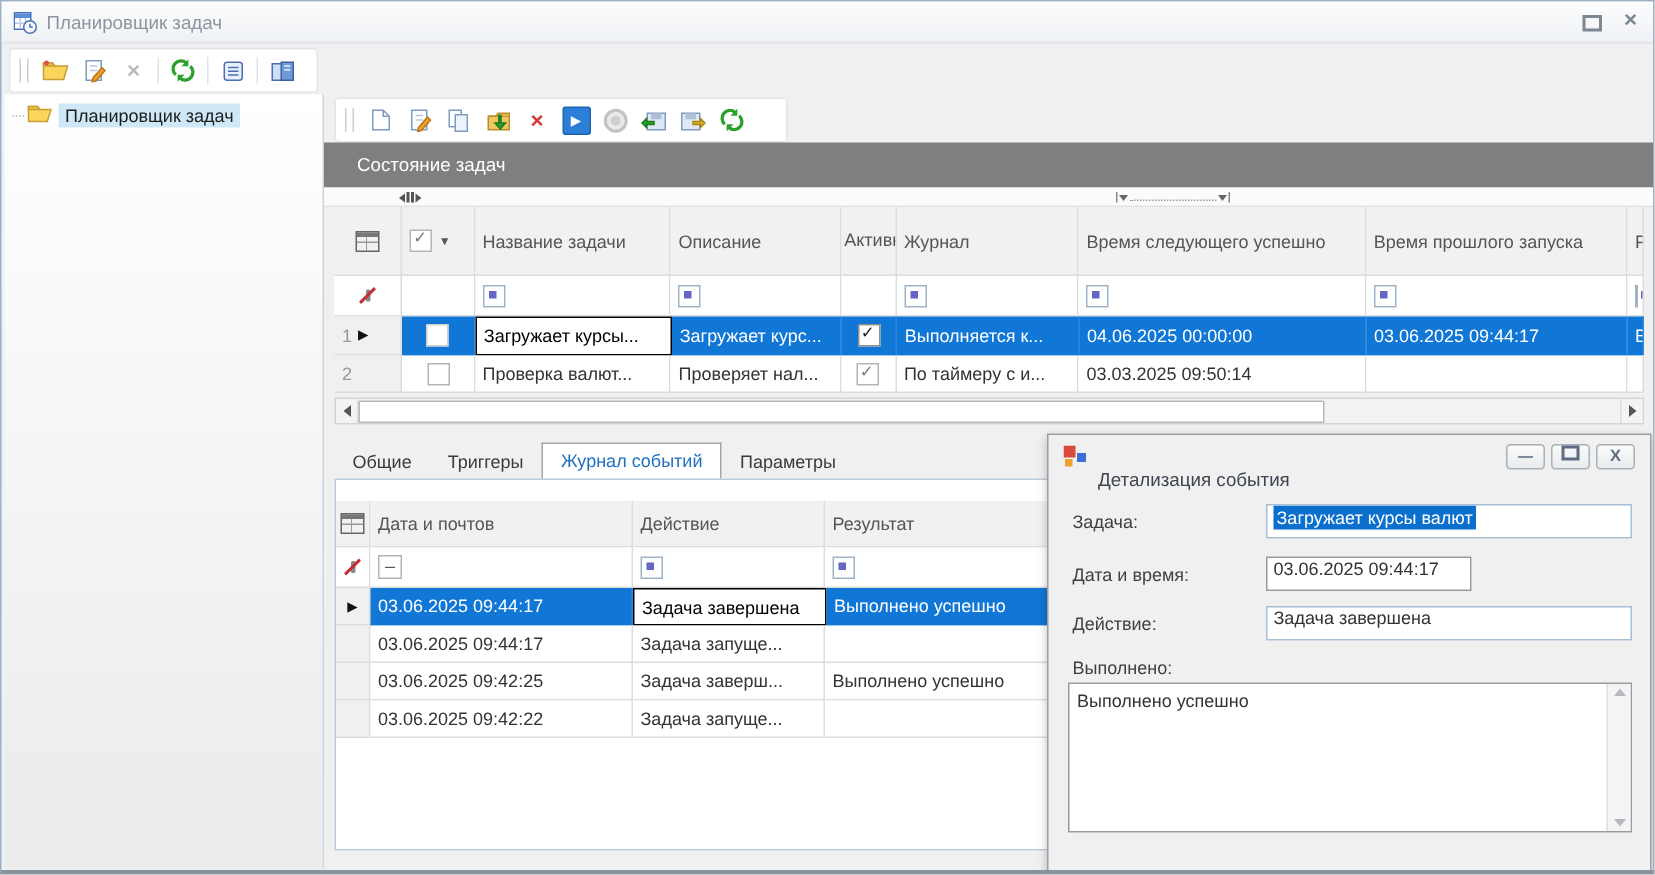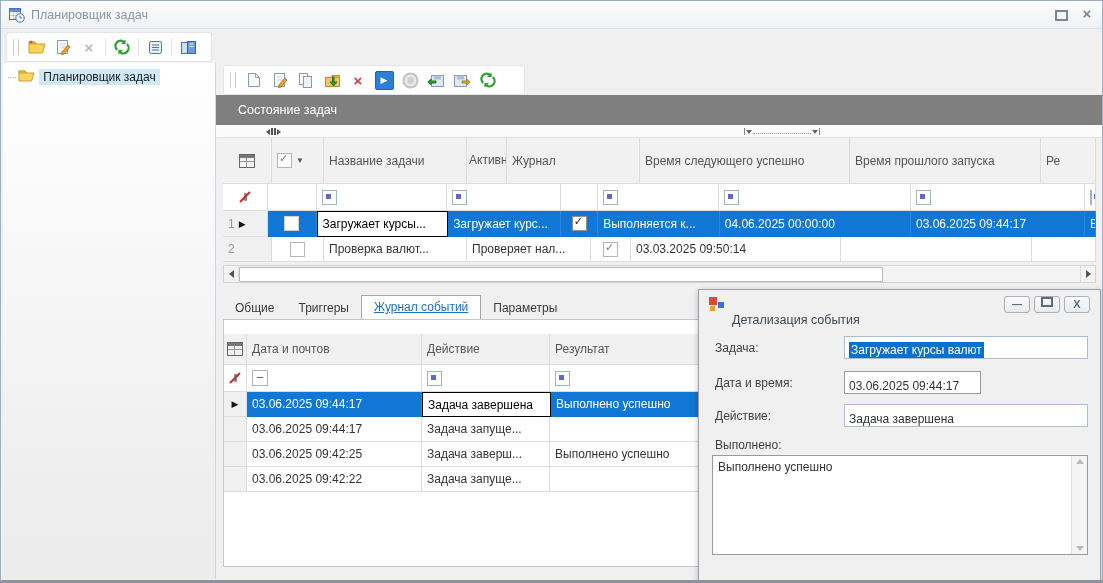--- a/index.html
+++ b/index.html
@@ -52,30 +52,30 @@
   .sbbtn{width:14px;height:100%;display:flex;align-items:center;justify-content:center;background:#f3f3f3;border-right:1px solid #dcdcdc;}
   .sbbtn.r{border-right:none;border-left:1px solid #dcdcdc;}
   .tri-l{width:0;height:0;border-top:4px solid transparent;border-bottom:4px solid transparent;border-right:5px solid #555;}
   .tri-r{width:0;height:0;border-top:4px solid transparent;border-bottom:4px solid transparent;border-left:5px solid #555;}
   .tri-u{width:0;height:0;border-left:4px solid transparent;border-right:4px solid transparent;border-bottom:5px solid #b4bac0;}
   .tri-d{width:0;height:0;border-left:4px solid transparent;border-right:4px solid transparent;border-top:5px solid #b4bac0;}
   .thumb{height:13px;background:#fff;border:1px solid #b9b9b9;border-radius:1px;}
   
   .tabs{left:222px;top:292px;height:27px;display:flex;align-items:flex-end;}
   .tab{padding:4px 12px 5px;color:#3a3a3a;cursor:default;}
-  .tab.active{background:#fff;border:1px solid #a5a5a5;border-bottom:none;color:#1f6fc0;position:relative;top:1px;padding-bottom:7px;text-decoration:underline;}
+  .tab.active{background:#fff;border:1px solid #a5a5a5;border-bottom:none;color:#1f6fc0;position:relative;top:1px;padding-bottom:7px;}
   .logpanel{left:222px;top:318px;width:873px;height:248px;background:#fff;border:1px solid #b9cbdb;}
   
   .dialog{left:697px;top:288px;width:403px;height:293px;background:#f0f0f0;border:1px solid #9aa0a6;
     box-shadow:0 2px 6px rgba(0,0,0,.25);}
   .dlg-title{color:#3f4650;font-size:12.5px;line-height:28px;}
   .dlgbtn{width:26px;height:17px;border:1px solid #a8b0b8;border-radius:3px;background:linear-gradient(#fbfbfb,#e8eaec);
     color:#5c6b82;font-weight:bold;font-size:10px;text-align:center;line-height:15px;}
   .field-label{color:#3f3f3f;}
-  .input{background:#fff;border:1px solid #a7bed6;display:flex;align-items:flex-end;padding:0 4px;overflow:hidden;white-space:nowrap;}
+  .input{background:#fff;border:1px solid #a7bed6;display:flex;align-items:flex-start;padding:0 4px;overflow:hidden;white-space:nowrap;}
   .seltext{background:#0b6fce;color:#fff;padding:1px 2px;}
   .ta{background:#fff;border:1px solid #9a9a9a;}
   .ta-scroll{position:absolute;right:0;top:0;bottom:0;width:15px;background:#f4f4f4;border-left:1px solid #e0e0e0;
     display:flex;flex-direction:column;justify-content:space-between;align-items:center;padding:3px 0;}
   
   .csplit{display:flex;align-items:center;gap:1px;}
   .cbar{width:2px;height:7px;background:#555;}
   .ctri-l{width:0;height:0;border-top:3px solid transparent;border-bottom:3px solid transparent;border-right:4px solid #555;}
   .ctri-r{width:0;height:0;border-top:3px solid transparent;border-bottom:3px solid transparent;border-left:4px solid #555;}
   .bandline{height:4px;border-bottom:1px dotted #9a9a9a;width:58px;}
@@ -257,20 +257,21 @@
 
     <div class="g1row" style="height:46px">
       <div class="cell hcell c0" style="justify-content:center">
           <span class="gridico"></span>
         </div>
       <div class="cell hcell c1">
           <span class="cb soft checked"></span>
           <span style="font-size:8px;color:#555;margin-left:4px">▼</span>
         </div>
       <div class="cell hcell c2">Название задачи</div>
+      <div class="cell hcell c3">Описание</div>
       <div class="cell hcell c4" style="white-space:normal;line-height:1.2">Активна</div>
       <div class="cell hcell c5">Журнал</div>
       <div class="cell hcell c6">Время следующего успешно</div>
       <div class="cell hcell c7">Время прошлого запуска</div>
       <div class="cell hcell c8">Ре</div>
     </div>
 
     <div class="g1row" style="height:27px">
       <div class="cell c0" style="justify-content:center">
           <span class="antipin"></span>
@@ -321,20 +322,21 @@
           <span>2</span>
         </div>
       <div class="cell c1" style="justify-content:center">
           <span class="cb soft"></span>
         </div>
       <div class="cell c2">Проверка  валют...</div>
       <div class="cell c3">Проверяет  нал...</div>
       <div class="cell c4" style="justify-content:center">
           <span class="cb soft checked"></span>
         </div>
+      <div class="cell c5">По таймеру с и...</div>
       <div class="cell c6">03.03.2025 09:50:14</div>
       <div class="cell c7"></div>
       <div class="cell c8"></div>
     </div>
   </div>
 
   <div class="abs sb" style="left:222px;top:264px;width:873px;height:18px">
     <div class="sbbtn">
         <span class="tri-l"></span>
       </div>

